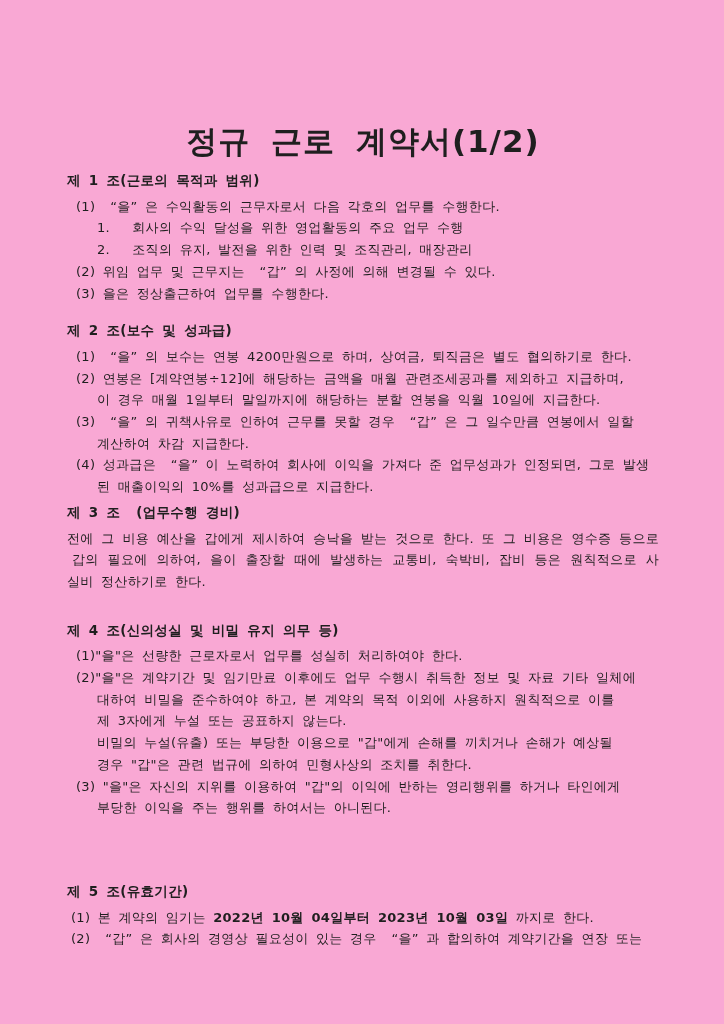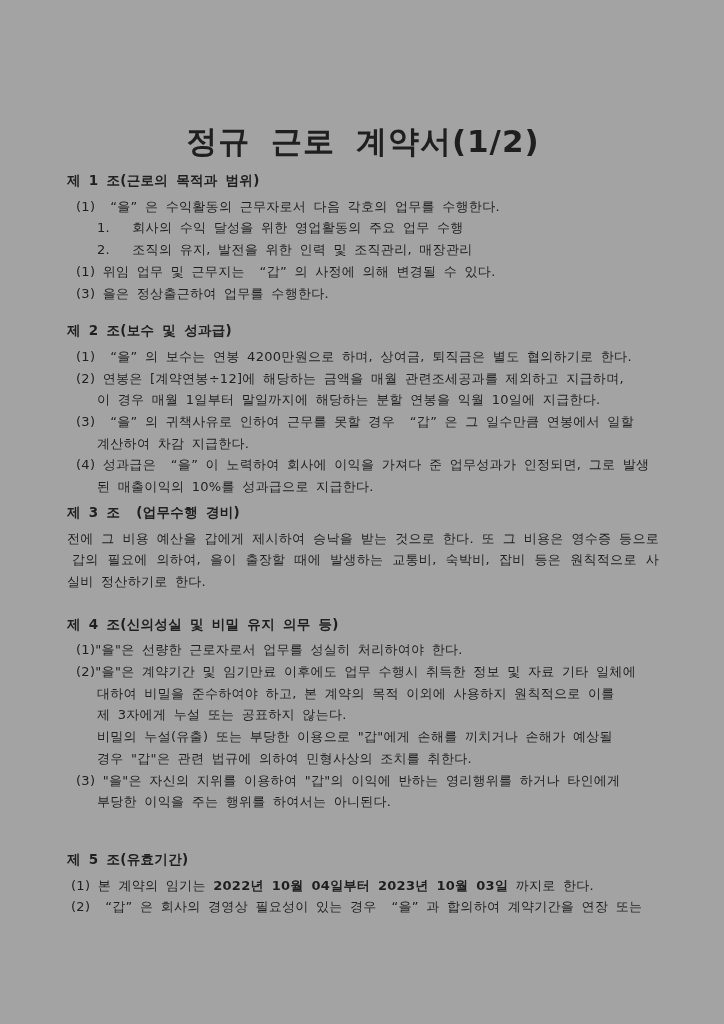--- a/index.html
+++ b/index.html
@@ -5,21 +5,21 @@
   html, body {
     margin: 0;
     padding: 0;
     background: #e8e8e8;
   }
   .page {
     position: relative;
     width: 724px;
     height: 1024px;
     margin: 0 auto;
-    background: #a3a3a3;
+    background: #f9a8d4;
     overflow: hidden;
     font-family: "DejaVu Sans", sans-serif;
     color: #1f1f1f;
     -webkit-font-smoothing: antialiased;
   }
   .content {
     padding: 118px 57px 0 67px;
     width: 592px;
     box-sizing: content-box;
   }
@@ -55,37 +55,37 @@
   .indp  { padding-left: 5px; }
   .just {
     white-space: normal;
     text-align: justify;
     text-align-last: justify;
   }
   .b { font-weight: 700; }
   .mt-s1 { margin-top: 6px; }
   .mt-s2 { margin-top: 16px; }
   .mt-s3 { margin-top: 4px; }
-  .mt-s4 { margin-top: 21px; }
-  .mt-s5 { margin-top: 36px; }
+  .mt-s4 { margin-top: 27px; }
+  .mt-s5 { margin-top: 62px; }
 </style>
 </head>
 <body>
 
 <div class="page">
   <div class="content">
 
     <div class="doc-title">정규 근로 계약서(1/2)</div>
 
     <section class="sec mt-s1">
       <div class="sec-h">제 1 조(근로의 목적과 범위)</div>
       <div class="line ind1">(1)  “을” 은 수익활동의 근무자로서 다음 각호의 업무를 수행한다.</div>
       <div class="line ind2">1.   회사의 수익 달성을 위한 영업활동의 주요 업무 수행</div>
       <div class="line ind2">2.   조직의 유지, 발전을 위한 인력 및 조직관리, 매장관리</div>
-      <div class="line ind1">(1) 위임 업무 및 근무지는  “갑” 의 사정에 의해 변경될 수 있다.</div>
+      <div class="line ind1">(2) 위임 업무 및 근무지는  “갑” 의 사정에 의해 변경될 수 있다.</div>
       <div class="line ind1">(3) 을은 정상출근하여 업무를 수행한다.</div>
     </section>
 
     <section class="sec mt-s2">
       <div class="sec-h">제 2 조(보수 및 성과급)</div>
       <div class="line ind1">(1)  “을” 의 보수는 연봉 4200만원으로 하며, 상여금, 퇴직금은 별도 협의하기로 한다.</div>
       <div class="line ind1">(2) 연봉은 [계약연봉÷12]에 해당하는 금액을 매월 관련조세공과를 제외하고 지급하며,</div>
       <div class="line ind2">이 경우 매월 1일부터 말일까지에 해당하는 분할 연봉을 익월 10일에 지급한다.</div>
       <div class="line ind1">(3)  “을” 의 귀책사유로 인하여 근무를 못할 경우  “갑” 은 그 일수만큼 연봉에서 일할</div>
       <div class="line ind2">계산하여 차감 지급한다.</div>

